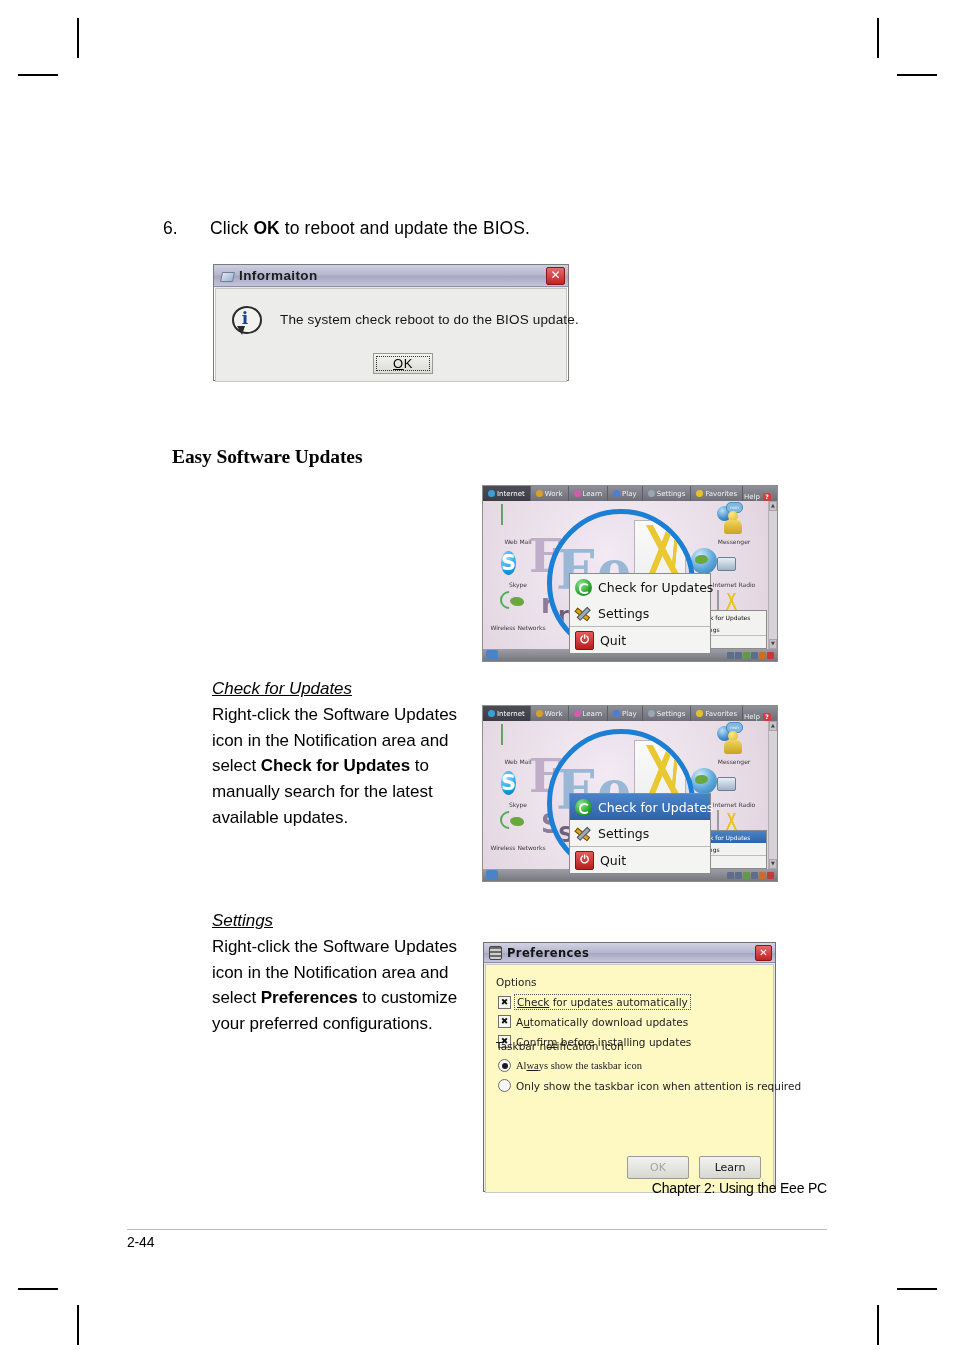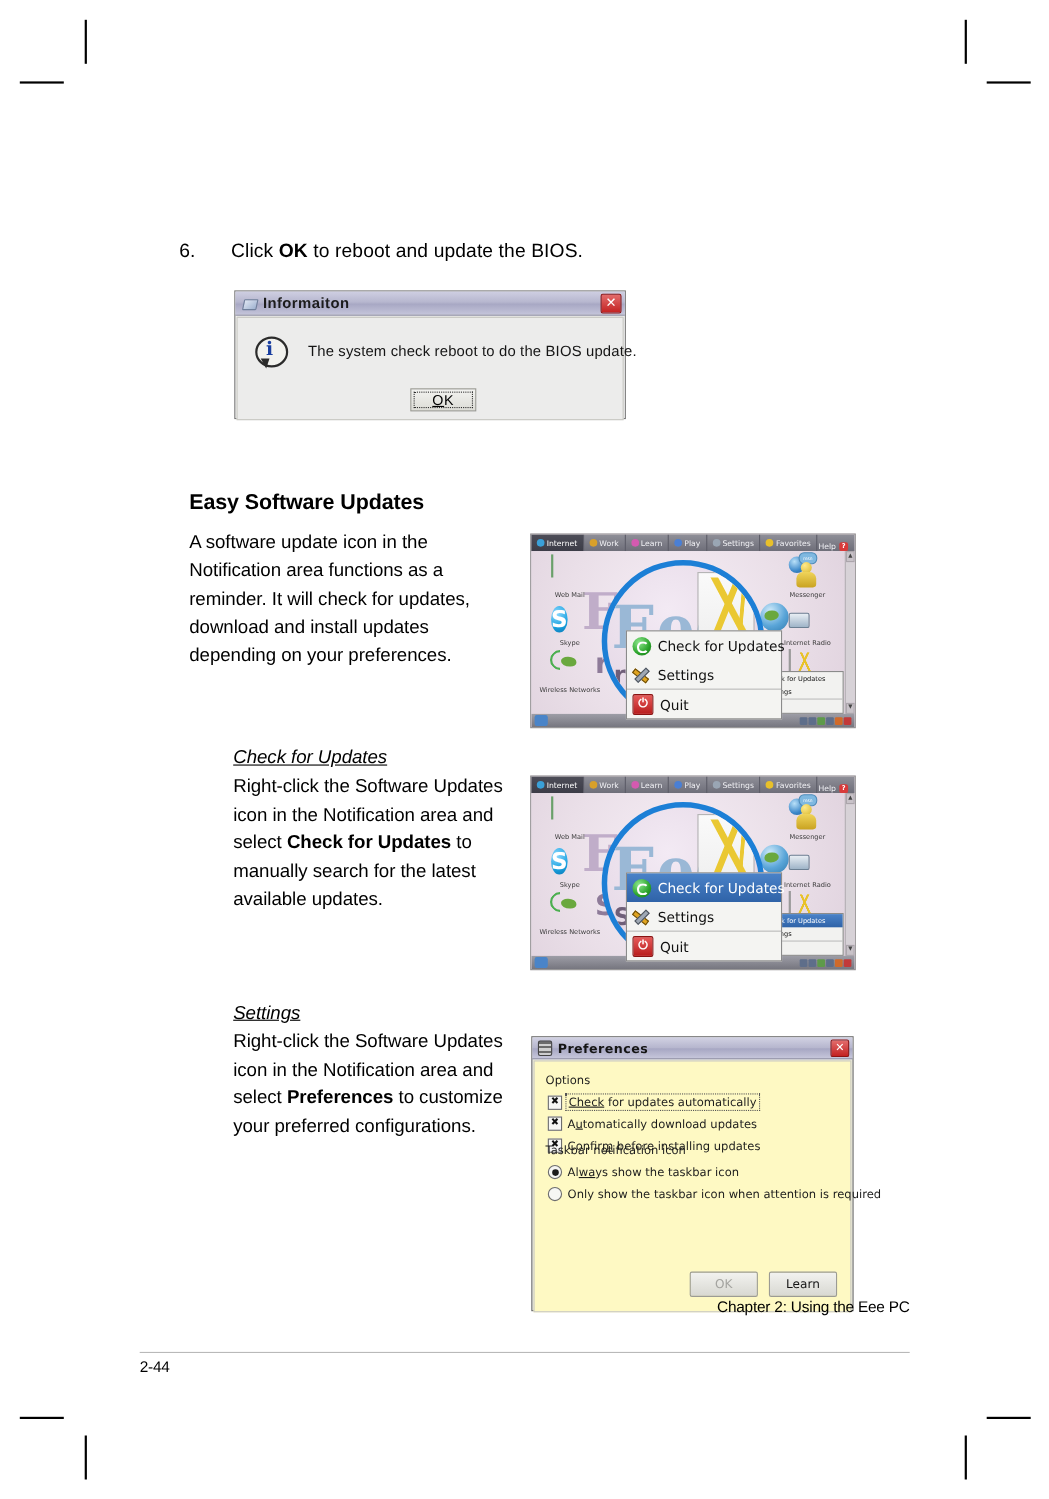--- a/index.html
+++ b/index.html
@@ -172,20 +172,21 @@
   }
   .info-ok .lbl u { text-decoration: underline; }
 
   
   .h-easy {
     position: absolute;
     left: 172px; top: 446px;
     font-size: 19.5px;
     font-weight: bold;
     letter-spacing: -0.1px;
+    font-family: Liberation Serif, serif;
   }
   .p-easy {
     position: absolute;
     left: 172px; top: 480px;
     width: 300px;
     font-size: 17px;
     line-height: 25.8px;
     letter-spacing: -0.05px;
   }
   .blk {
@@ -760,21 +761,21 @@
   }
   .cb-row .lbl-focus {
     border: 1px dotted #555;
     padding: 1px 2px;
     margin: -1px -2px;
   }
   .cb-row u { text-decoration: underline; margin-top: 44px; }
   #cb-1 { top: 30px; }
   #cb-2 { top: 50px; }
   #cb-3 { top: 70px; }
-  #rb-1 { top: 94px; }
+  #rb-1 { top: 94px; font-family: Liberation Serif, serif; }
   #rb-2 { top: 114px; }
   .cb-row .radio {
     width: 11px; height: 11px;
     margin-right: 5px;
     background: #f6f6f4;
     border: 1px solid #6d6d6d;
     border-radius: 50%;
     position: relative;
     flex: 0 0 11px;
   }
@@ -859,21 +860,20 @@
       </div>
       <div class="info-msg">The system check reboot to do the BIOS update.</div>
       <div class="info-ok">
         <span class="focus"></span>
         <span class="lbl"><u>O</u><span>K</span></span>
       </div>
     </div>
   </div>
 
   <div class="h-easy">Easy Software Updates</div>
-  <div class="p-easy">A software update icon in the Notification area functions as a reminder. It will check for updates, download and install updates depending on your preferences.</div>
 
   <div class="blk" id="blk-check">
     <span class="sub">Check for Updates</span><span>Right-click the Software Updates icon in the Notification area and select </span><b>Check for Updates</b><span> to manually search for the latest available updates.</span>
   </div>
 
   <div class="blk" id="blk-settings">
     <span class="sub">Settings</span><span>Right-click the Software Updates icon in the Notification area and select </span><b>Preferences</b><span> to customize your preferred configurations.</span>
   </div>
 
   <div class="eee" id="eee1">

